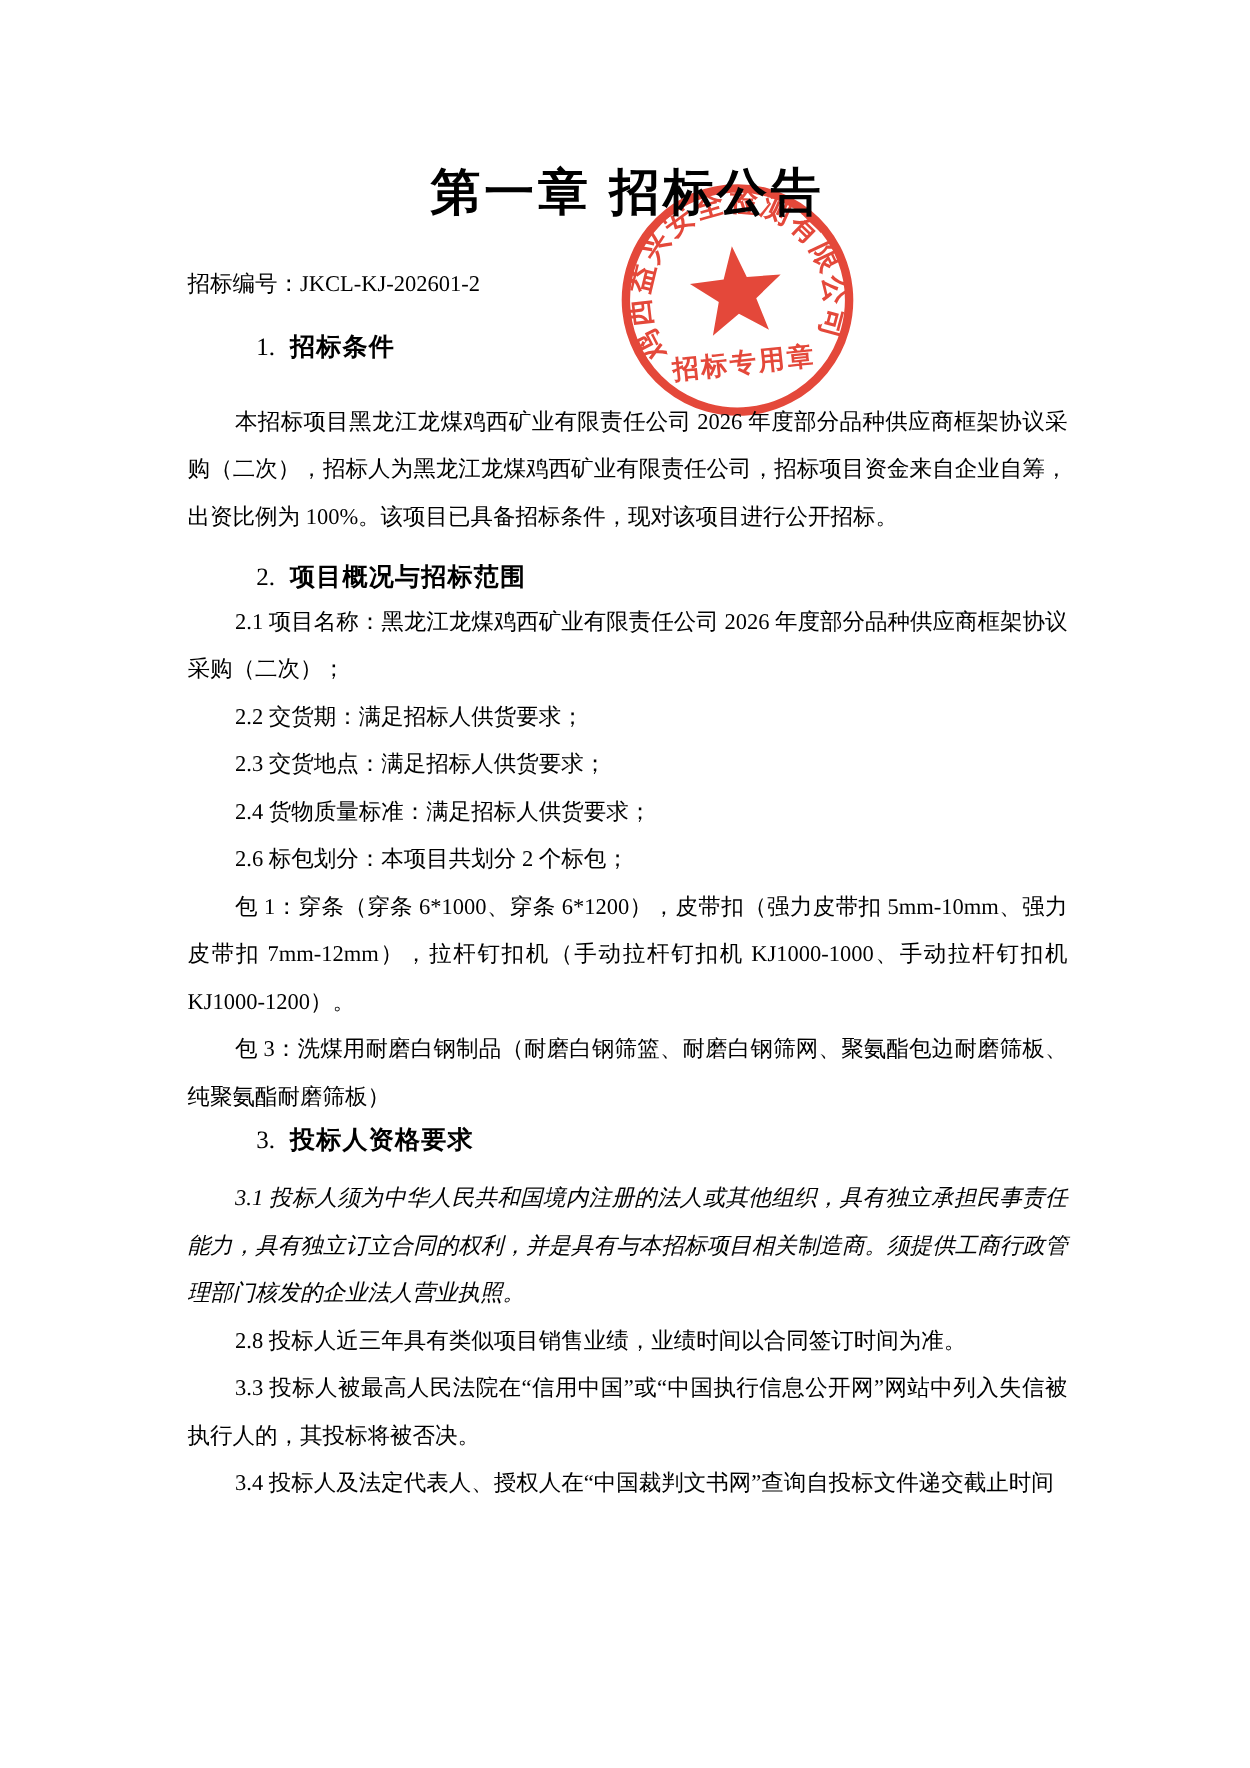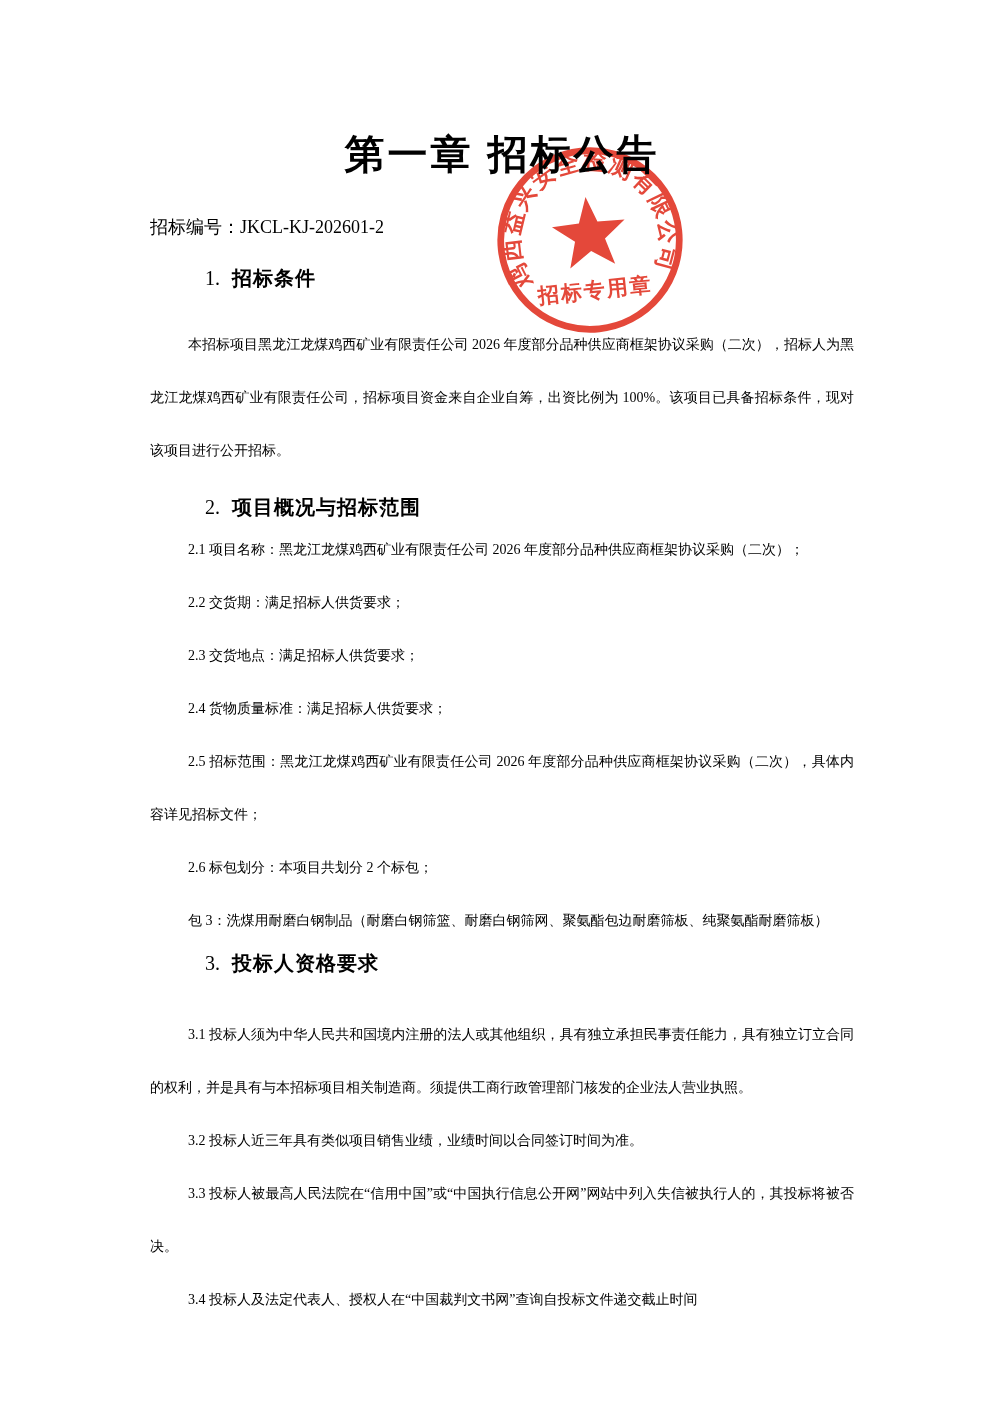--- a/index.html
+++ b/index.html
@@ -44,28 +44,28 @@
     font-weight:400;
     letter-spacing:0;
     padding-right:12px;
   }
   .mt-h1 { margin-top:22px; }
   .mt-h2 { margin-top:14px; }
   .mt-h3 { }
 
   .para {
     margin:0;
-    font-size:14px;
-    line-height:53px;
+    font-size:18px;
+    line-height:38px;
     text-align:justify;
     text-indent:38px;
   }
   .first-after-h1 { margin-top:24px; }
   .first-after-h2 { margin-top:0; }
-  .first-after-h3 { margin-top:29px; }
+  .first-after-h3 { margin-top:11px;font-style:italic; }
 
   .seal {
     position:absolute;
     left:494px; top:144px;
     width:192px; height:192px;
     transform:rotate(-6deg);
     mix-blend-mode:multiply;
     opacity:0.93;
     pointer-events:none;
   }
@@ -88,27 +88,27 @@
     <p class="tender-number">招标编号：JKCL-KJ-202601-2</p>
 
     <h2 class="sec-heading mt-h1"><span class="sec-num">1.</span><span>招标条件</span></h2>
     <p class="para first-after-h1">本招标项目黑龙江龙煤鸡西矿业有限责任公司 2026 年度部分品种供应商框架协议采购（二次），招标人为黑龙江龙煤鸡西矿业有限责任公司，招标项目资金来自企业自筹，出资比例为 100%。该项目已具备招标条件，现对该项目进行公开招标。</p>
 
     <h2 class="sec-heading mt-h2"><span class="sec-num">2.</span><span>项目概况与招标范围</span></h2>
     <p class="para first-after-h2">2.1 项目名称：黑龙江龙煤鸡西矿业有限责任公司 2026 年度部分品种供应商框架协议采购（二次）；</p>
     <p class="para">2.2 交货期：满足招标人供货要求；</p>
     <p class="para">2.3 交货地点：满足招标人供货要求；</p>
     <p class="para">2.4 货物质量标准：满足招标人供货要求；</p>
-    <p class="para">2.5 招标范围：黑龙江龙煤鸡西矿业有限责任公司 2026 年度部分品种供应商框架协议采购（二次），具体内容详见招标文件；</p>
     <p class="para">2.6 标包划分：本项目共划分 2 个标包；</p>
+    <p class="para">包 1：穿条（穿条 6*1000、穿条 6*1200），皮带扣（强力皮带扣 5mm-10mm、强力皮带扣 7mm-12mm），拉杆钉扣机（手动拉杆钉扣机 KJ1000-1000、手动拉杆钉扣机 KJ1000-1200）。</p>
     <p class="para">包 3：洗煤用耐磨白钢制品（耐磨白钢筛篮、耐磨白钢筛网、聚氨酯包边耐磨筛板、纯聚氨酯耐磨筛板）</p>
 
     <h2 class="sec-heading mt-h3"><span class="sec-num">3.</span><span>投标人资格要求</span></h2>
     <p class="para first-after-h3">3.1 投标人须为中华人民共和国境内注册的法人或其他组织，具有独立承担民事责任能力，具有独立订立合同的权利，并是具有与本招标项目相关制造商。须提供工商行政管理部门核发的企业法人营业执照。</p>
-    <p class="para">3.2 投标人近三年具有类似项目销售业绩，业绩时间以合同签订时间为准。</p>
+    <p class="para">2.8 投标人近三年具有类似项目销售业绩，业绩时间以合同签订时间为准。</p>
     <p class="para">3.3 投标人被最高人民法院在“信用中国”或“中国执行信息公开网”网站中列入失信被执行人的，其投标将被否决。</p>
     <p class="para">3.4 投标人及法定代表人、授权人在“中国裁判文书网”查询自投标文件递交截止时间</p>
 
   </div>
 
   <svg class="seal" viewBox="0 0 200 200" xmlns="http://www.w3.org/2000/svg">
     <g fill="currentColor" stroke="none" color="#e23a2b">
       <circle cx="100" cy="100" r="93" fill="none" stroke="currentColor" stroke-width="7"></circle>
       <polygon points="100,55 109.7,81.7 138,82.6 115.7,100.1 123.5,127.4 100,111.5 76.5,127.4 84.3,100.1 62,82.6 90.3,81.7"></polygon>
       <path id="sealArc" d="M 35.9 137 A 74 74 0 1 1 164.1 137" fill="none"></path>

